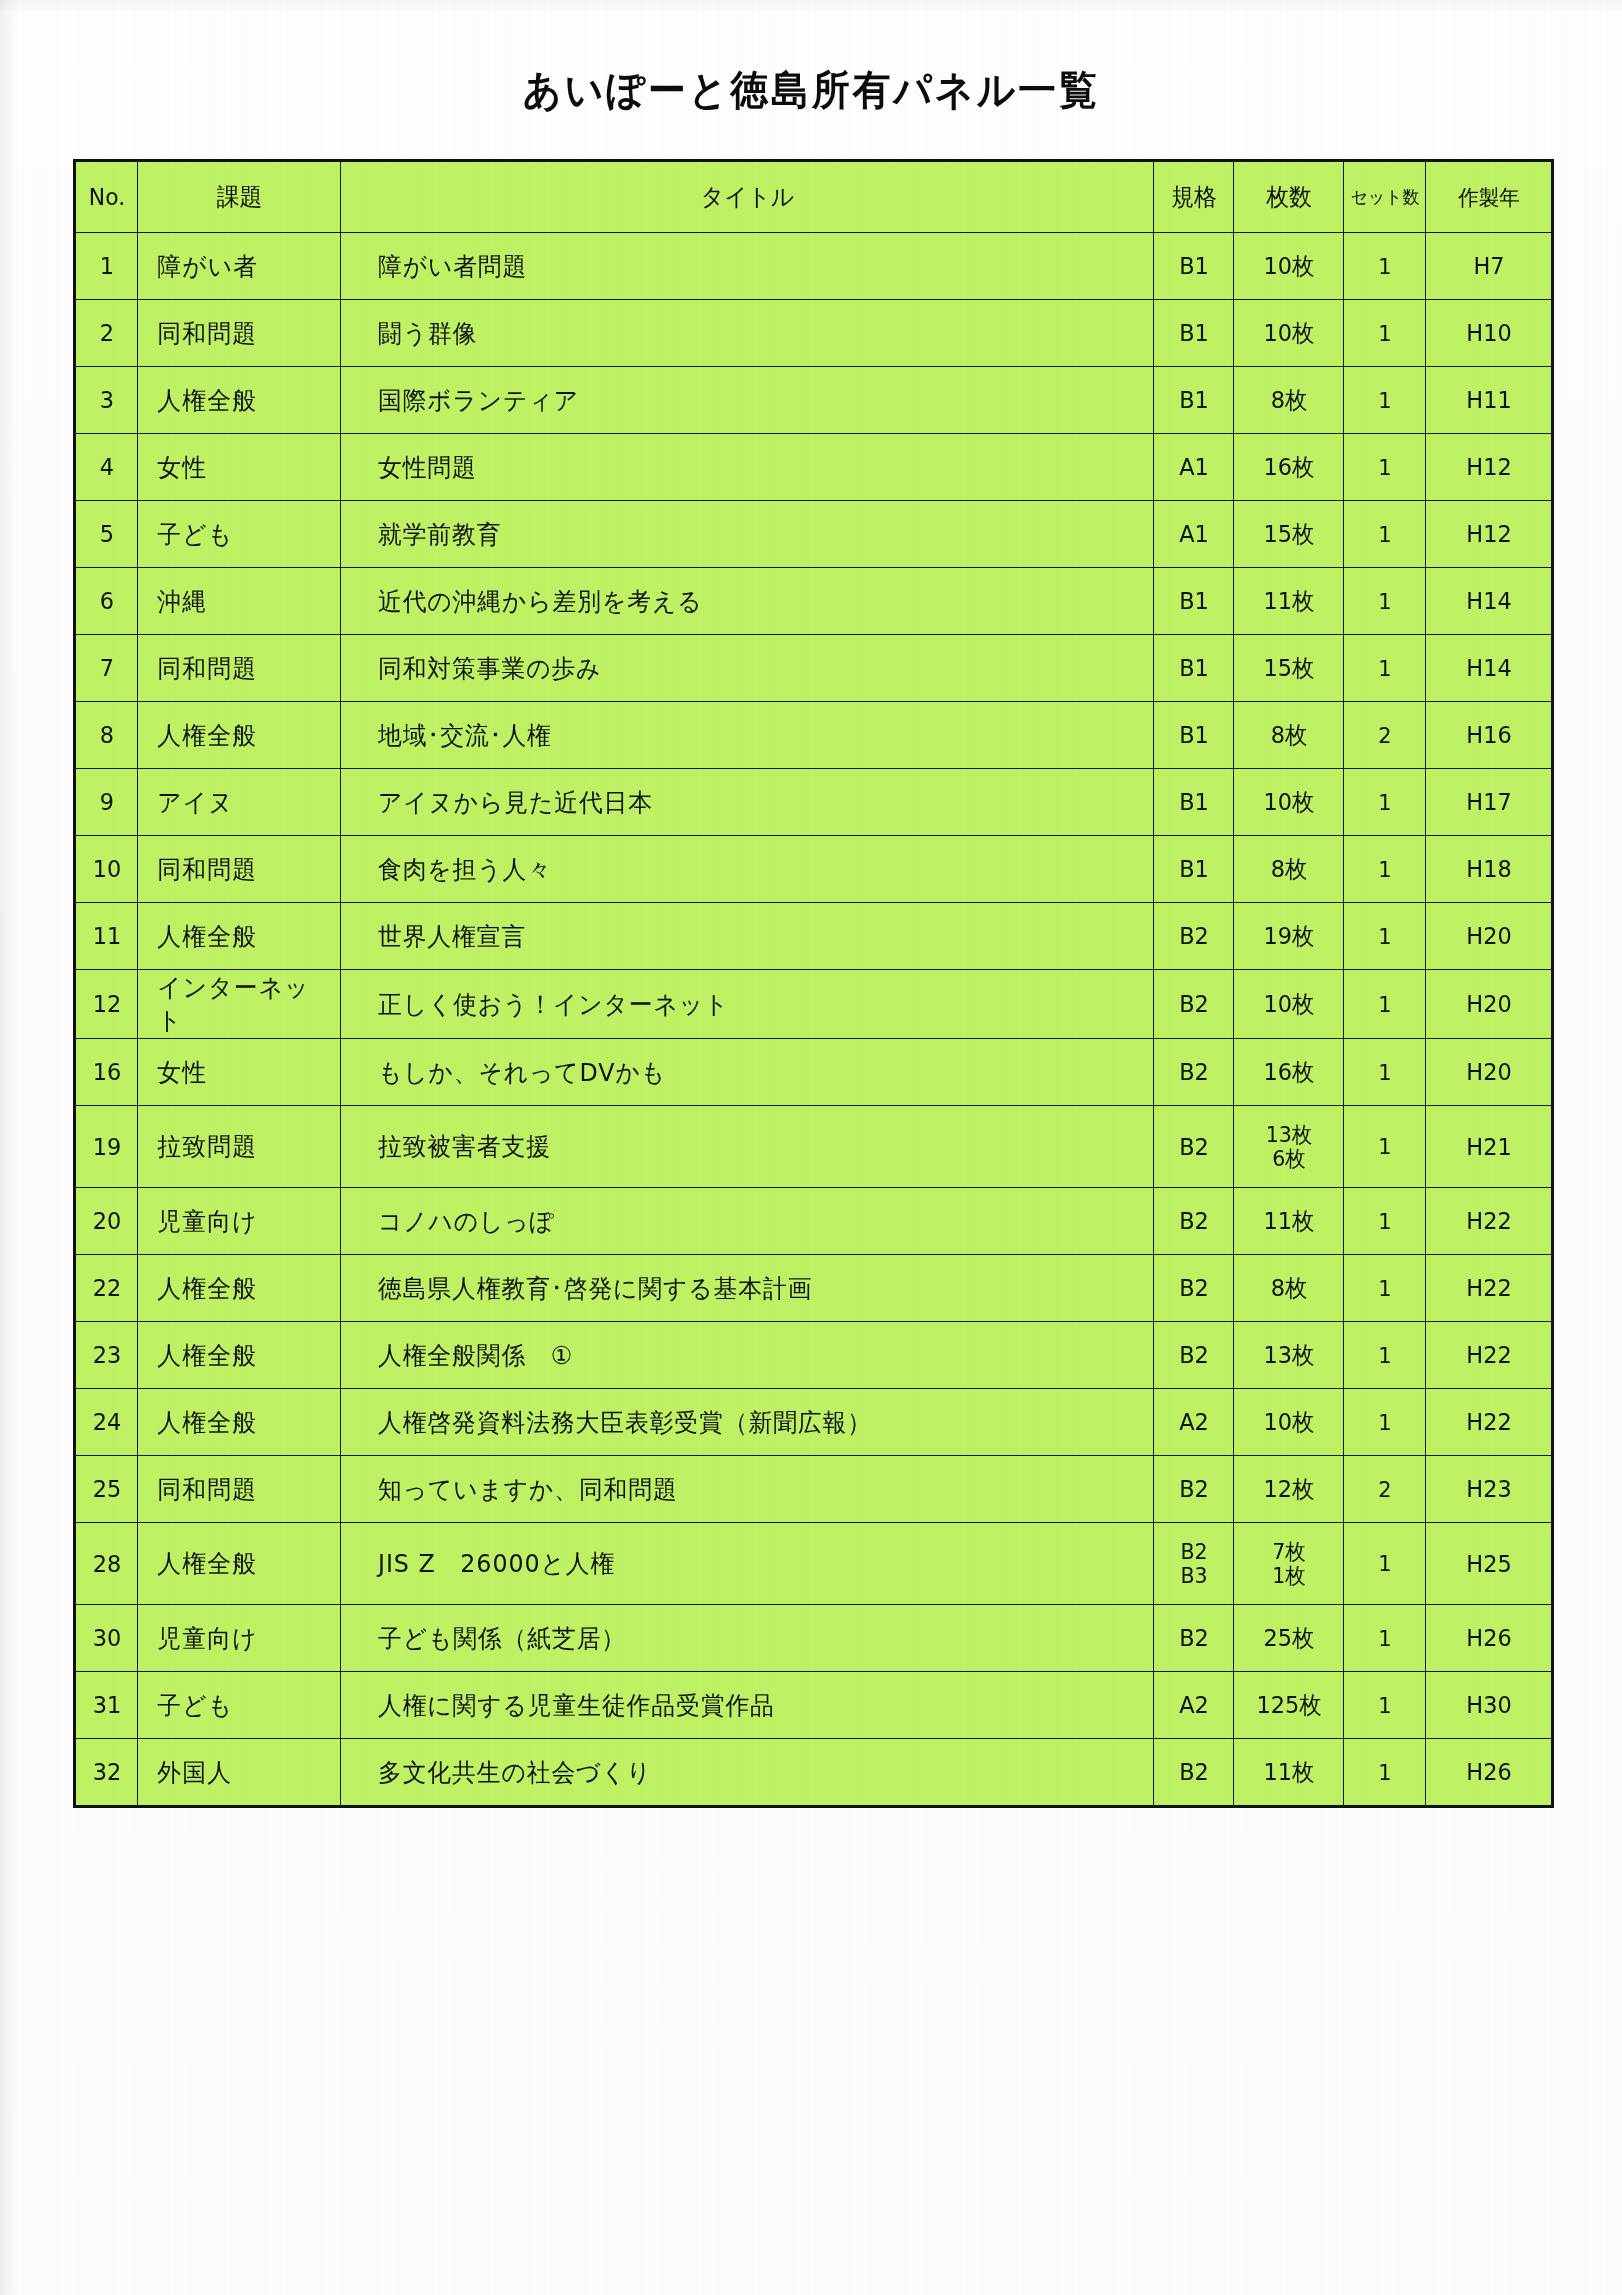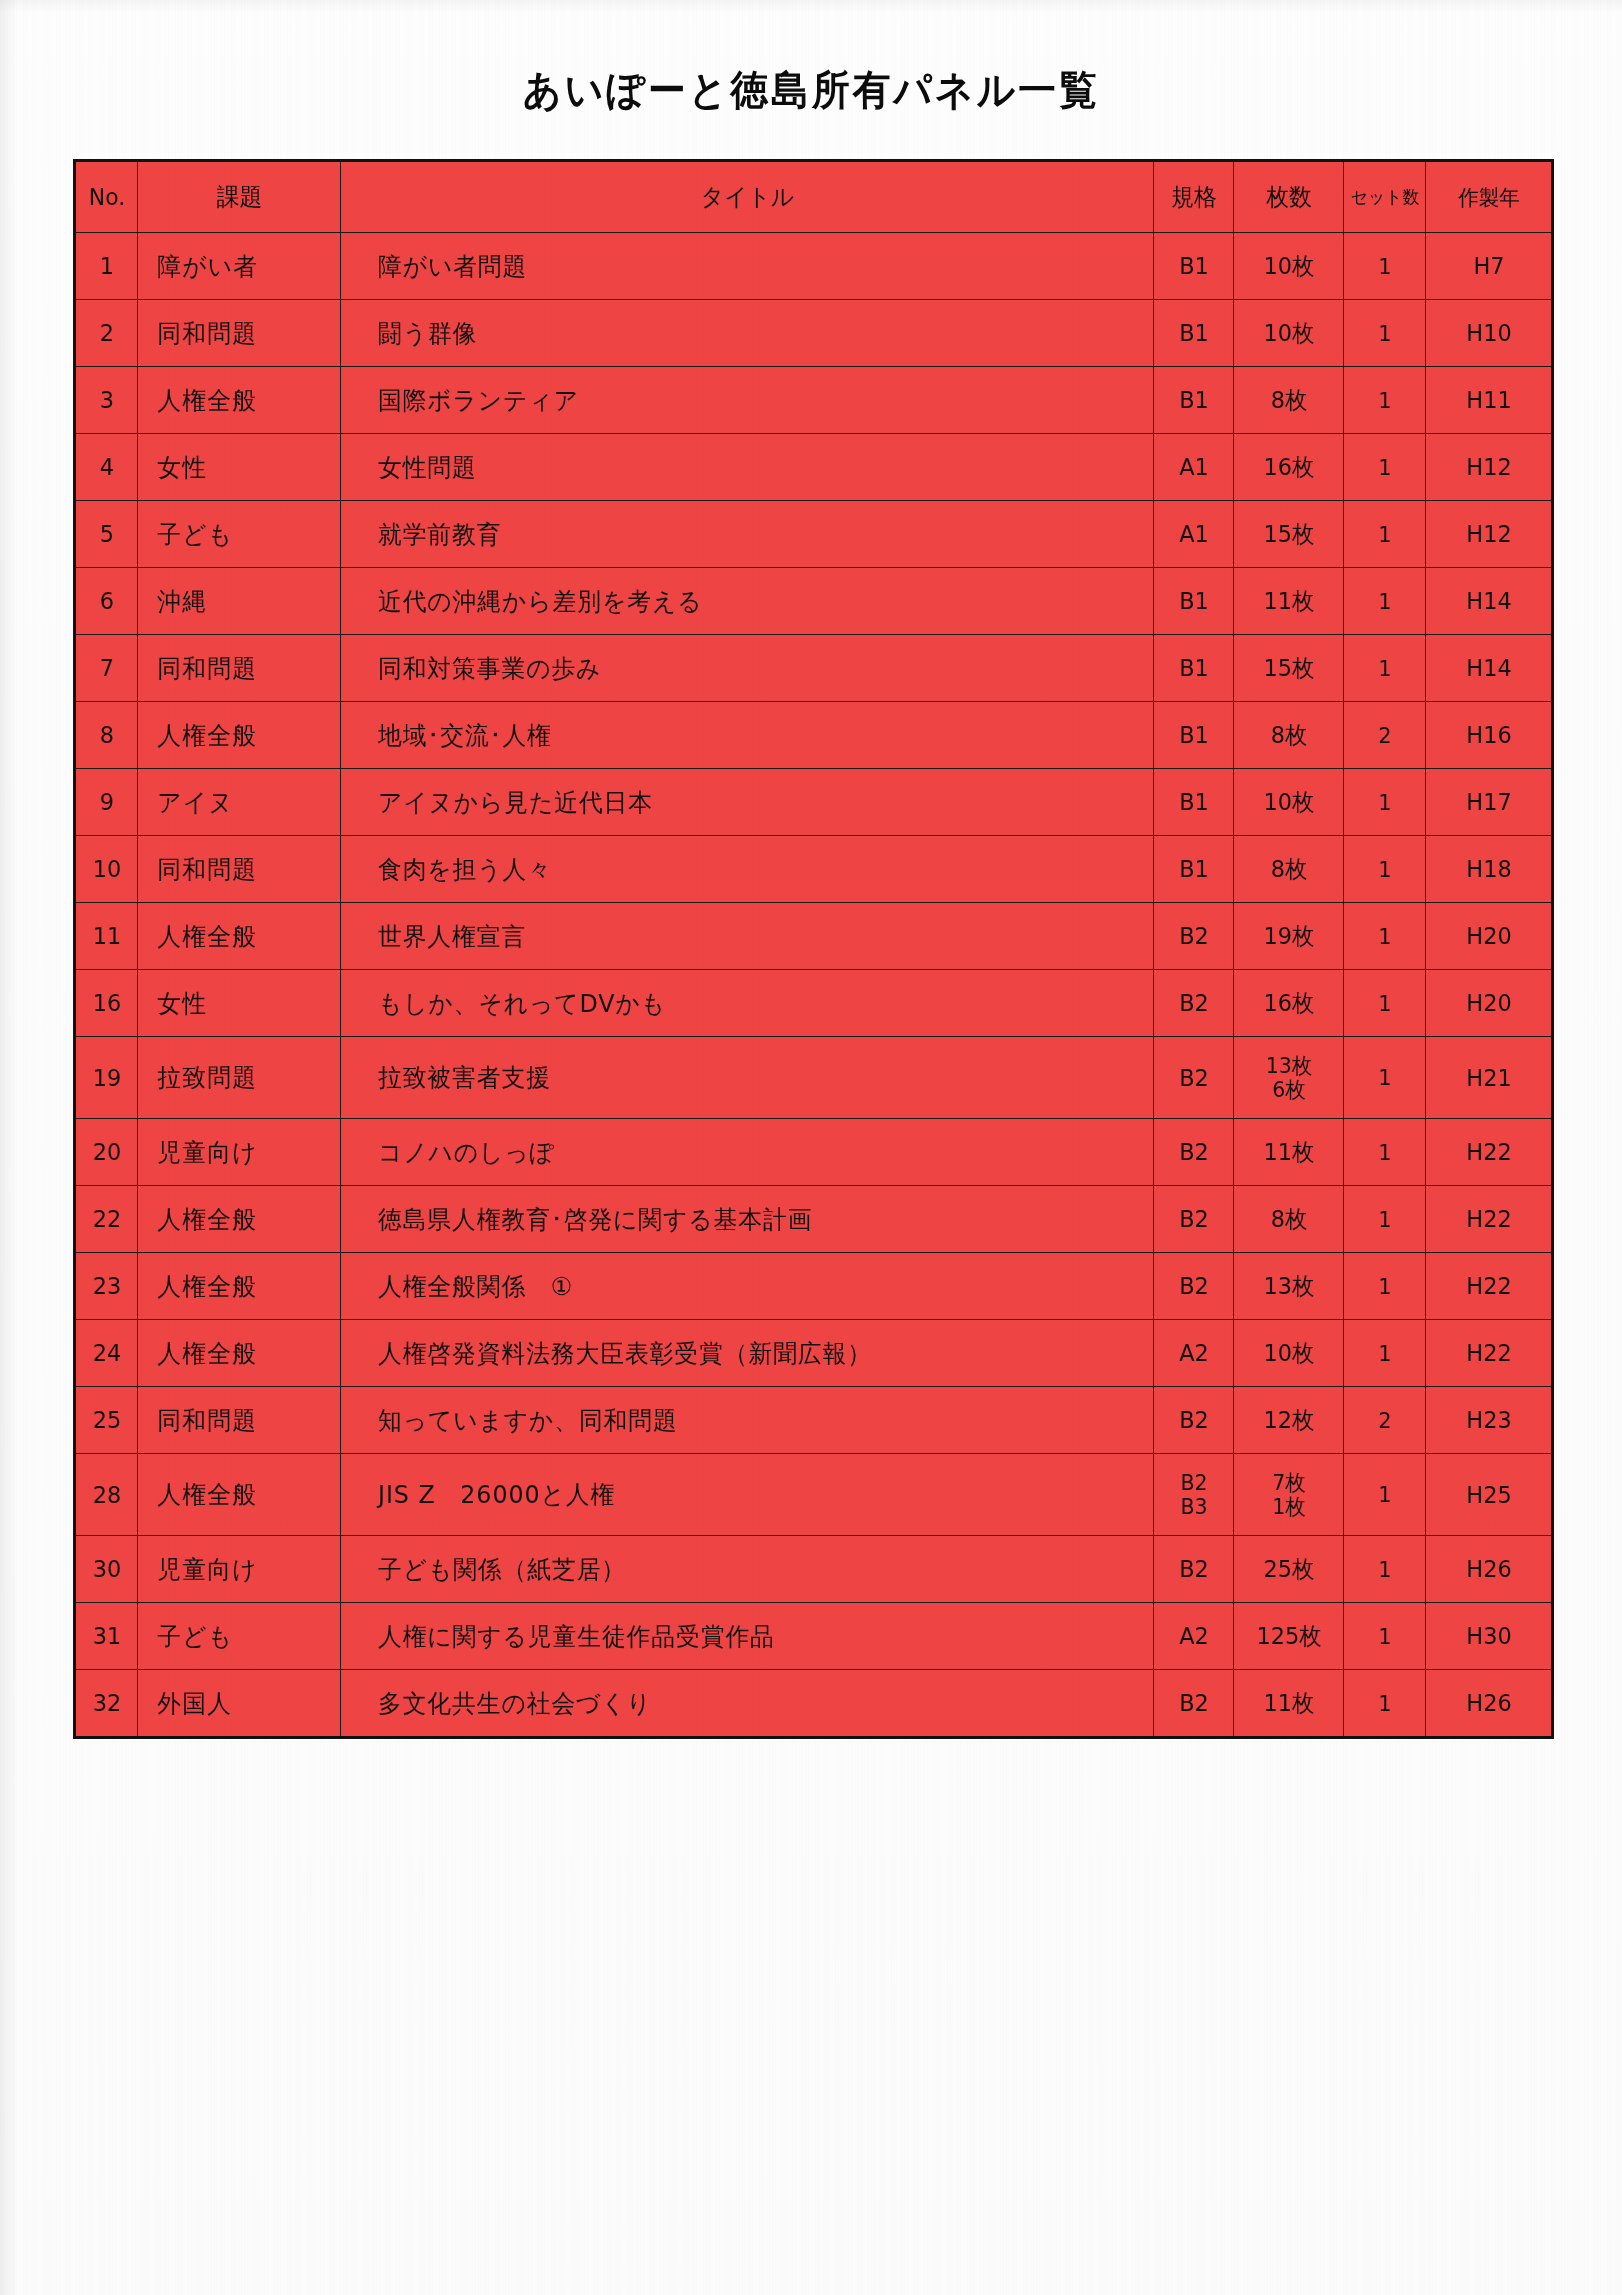--- a/index.html
+++ b/index.html
@@ -66,21 +66,21 @@
     position: absolute;
     top: 159px;
     left: 73px;
     width: 1478px;
   }
 
   table.panel-table {
     border-collapse: collapse;
     width: 1478px;
     table-layout: fixed;
-    background: #ef4444;
+    background: #bef264;
   }
 
   table.panel-table,
   table.panel-table th,
   table.panel-table td {
     border: 1.3px solid #1b1b1b;
   }
   table.panel-table {
     border: 3.3px solid #111111;
   }
@@ -275,20 +275,29 @@
         <tr>
           <td class="cell-no">11</td>
           <td class="cell-issue">人権全般</td>
           <td class="cell-title">世界人権宣言</td>
           <td class="cell-size">B2</td>
           <td class="cell-sheets">19枚</td>
           <td class="cell-sets">1</td>
           <td class="cell-year">H20</td>
         </tr>
         <tr>
+          <td class="cell-no">12</td>
+          <td class="cell-issue">インターネット</td>
+          <td class="cell-title">正しく使おう！インターネット</td>
+          <td class="cell-size">B2</td>
+          <td class="cell-sheets">10枚</td>
+          <td class="cell-sets">1</td>
+          <td class="cell-year">H20</td>
+        </tr>
+        <tr>
           <td class="cell-no">16</td>
           <td class="cell-issue">女性</td>
           <td class="cell-title">もしか、それってDVかも</td>
           <td class="cell-size">B2</td>
           <td class="cell-sheets">16枚</td>
           <td class="cell-sets">1</td>
           <td class="cell-year">H20</td>
         </tr>
         <tr class="tall">
           <td class="cell-no">19</td>

